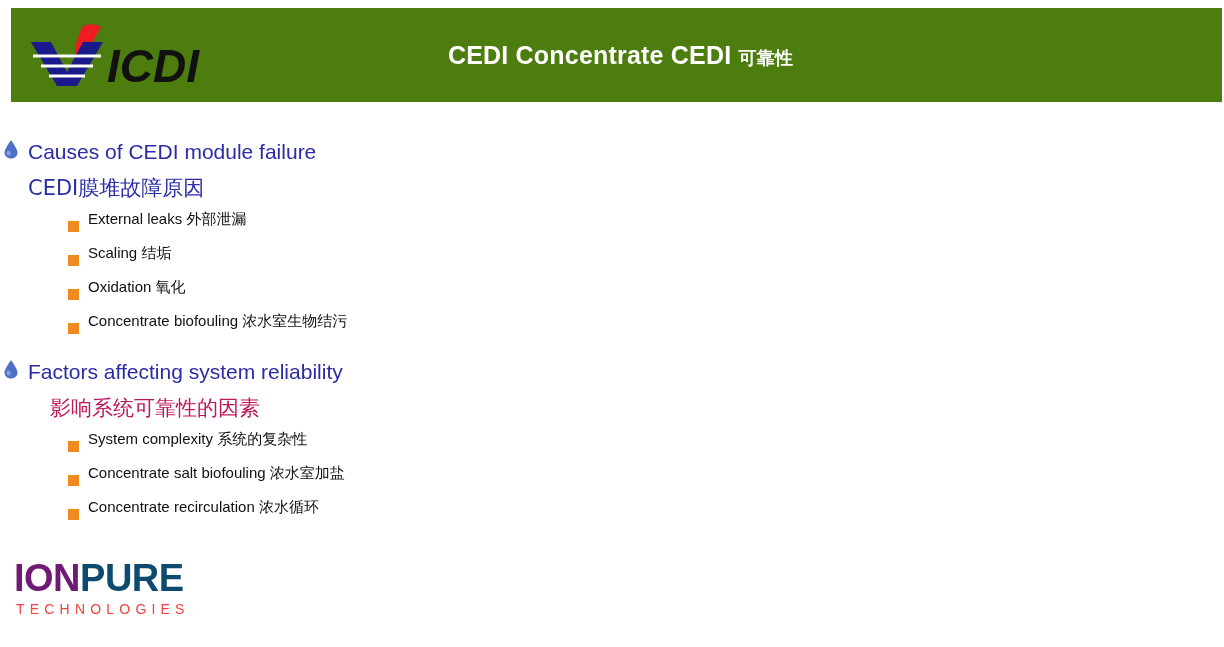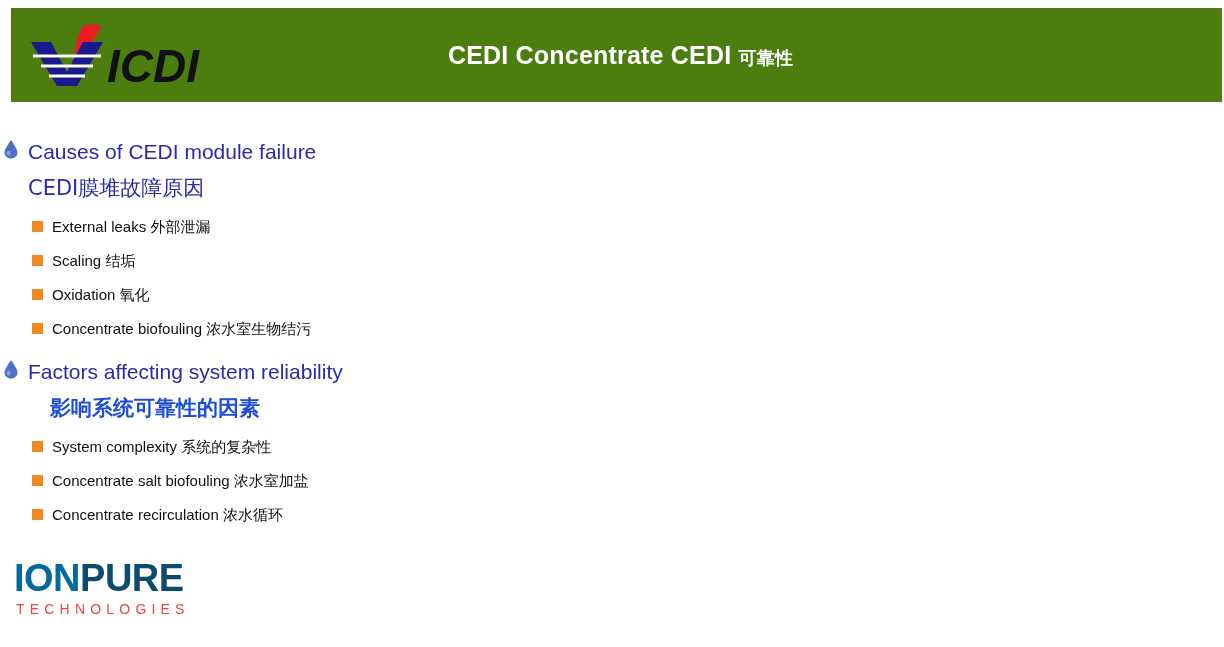--- a/index.html
+++ b/index.html
@@ -81,33 +81,33 @@
     line-height: 36px;
     white-space: nowrap;
   }
   .l1-line.cn-sans {
     font-family: "DejaVu Sans", sans-serif;
     font-size: 21px;
   }
   .l1-line.cn-serif {
     font-family: "DejaVu Serif", serif;
     font-size: 21px;
-    font-weight: bold;
+    font-weight: normal;
     padding-left: 22px;
-    color: #1d4ed8;
+    color: #be185d;
   }
 
   
   .l2-list { margin: 4px 0 0 0; }
   .l2-row {
     position: relative;
     padding-left: 52px;
     height: 34px;
     display: flex;
-    align-items: center;
+    margin-left: 36px;
   }
   .sq-bullet {
     position: absolute;
     left: 32px;
     top: 11px;
     width: 11px;
     height: 11px;
     background: #F08A1E;
   }
   .l2-text {
@@ -126,21 +126,21 @@
     position: absolute;
     left: 14px;
     top: 558px;
   }
   .fl-main {
     font-size: 38px;
     font-weight: bold;
     line-height: 40px;
     letter-spacing: -0.5px;
   }
-  .fl-ion  { color: #0369a1; }
+  .fl-ion  { color: #701a75; }
   .fl-pure { color: #0c4a6e; }
   .fl-sub {
     color: #ef4444;
     font-size: 14px;
     letter-spacing: 5.2px;
     margin-top: 3px;
     padding-left: 2px;
   }
 </style>
 </head>

